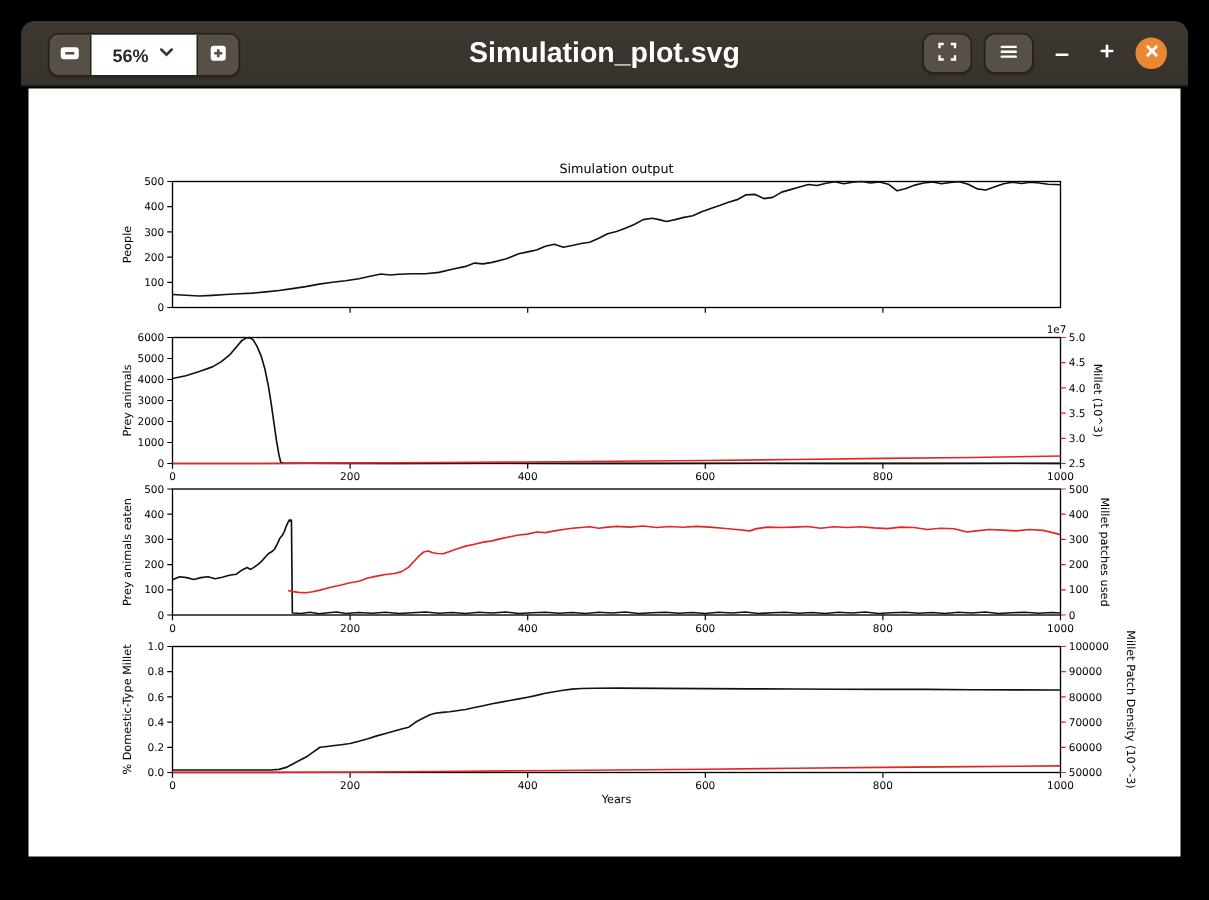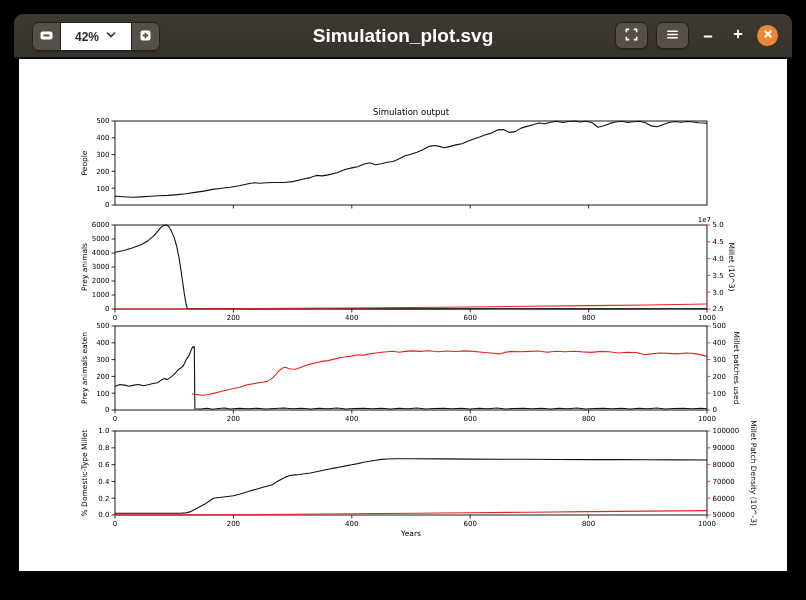--- a/index.html
+++ b/index.html
@@ -66,21 +66,21 @@
     <div class="zoom-group">
       <button class="hb-btn grp-seg">
         <span>
           <svg width="15" height="15" viewBox="0 0 15 15">
               <rect x="1.5" y="3.5" width="12" height="8" rx="2" fill="#fff"></rect>
               <line x1="4.5" y1="7.5" x2="10.5" y2="7.5" stroke="#575049" stroke-width="1.8"></line>
             </svg>
         </span>
       </button>
       <button class="zoom-select">
-        <span>42%</span>
+        <span>56%</span>
         <span>
           <svg width="12" height="12" viewBox="0 0 12 12">
               <path d="M2.5 4 L6 7.5 L9.5 4" fill="none" stroke="#3a342e" stroke-width="1.7" stroke-linecap="round"></path>
             </svg>
         </span>
       </button>
       <button class="hb-btn grp-seg">
         <span>
           <svg width="15" height="15" viewBox="0 0 15 15">
               <rect x="2.5" y="2.5" width="10" height="10" rx="2" fill="#fff"></rect>

